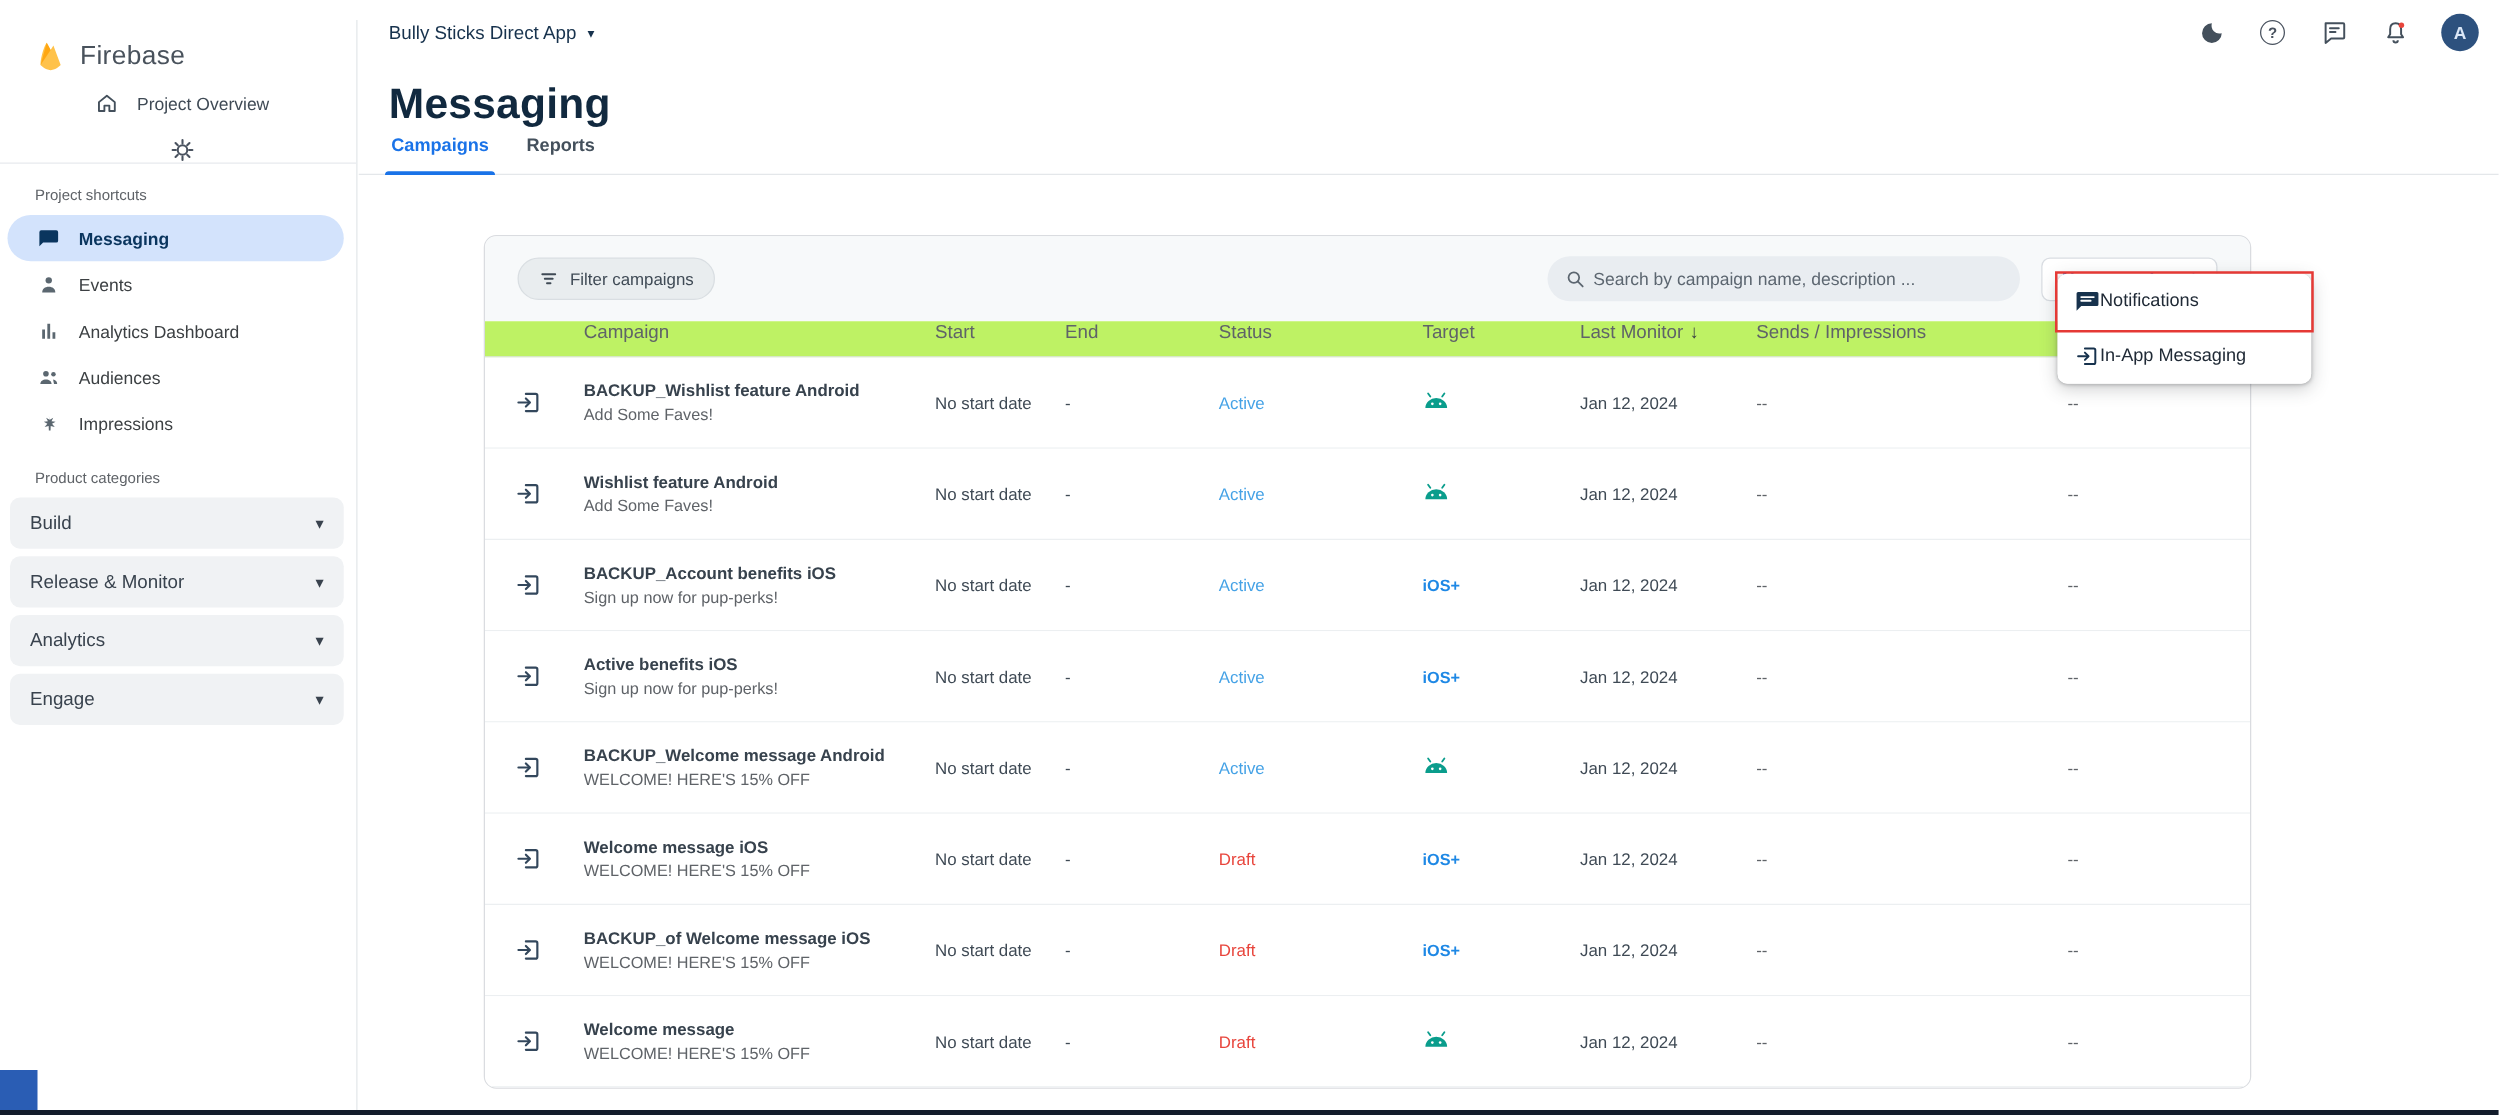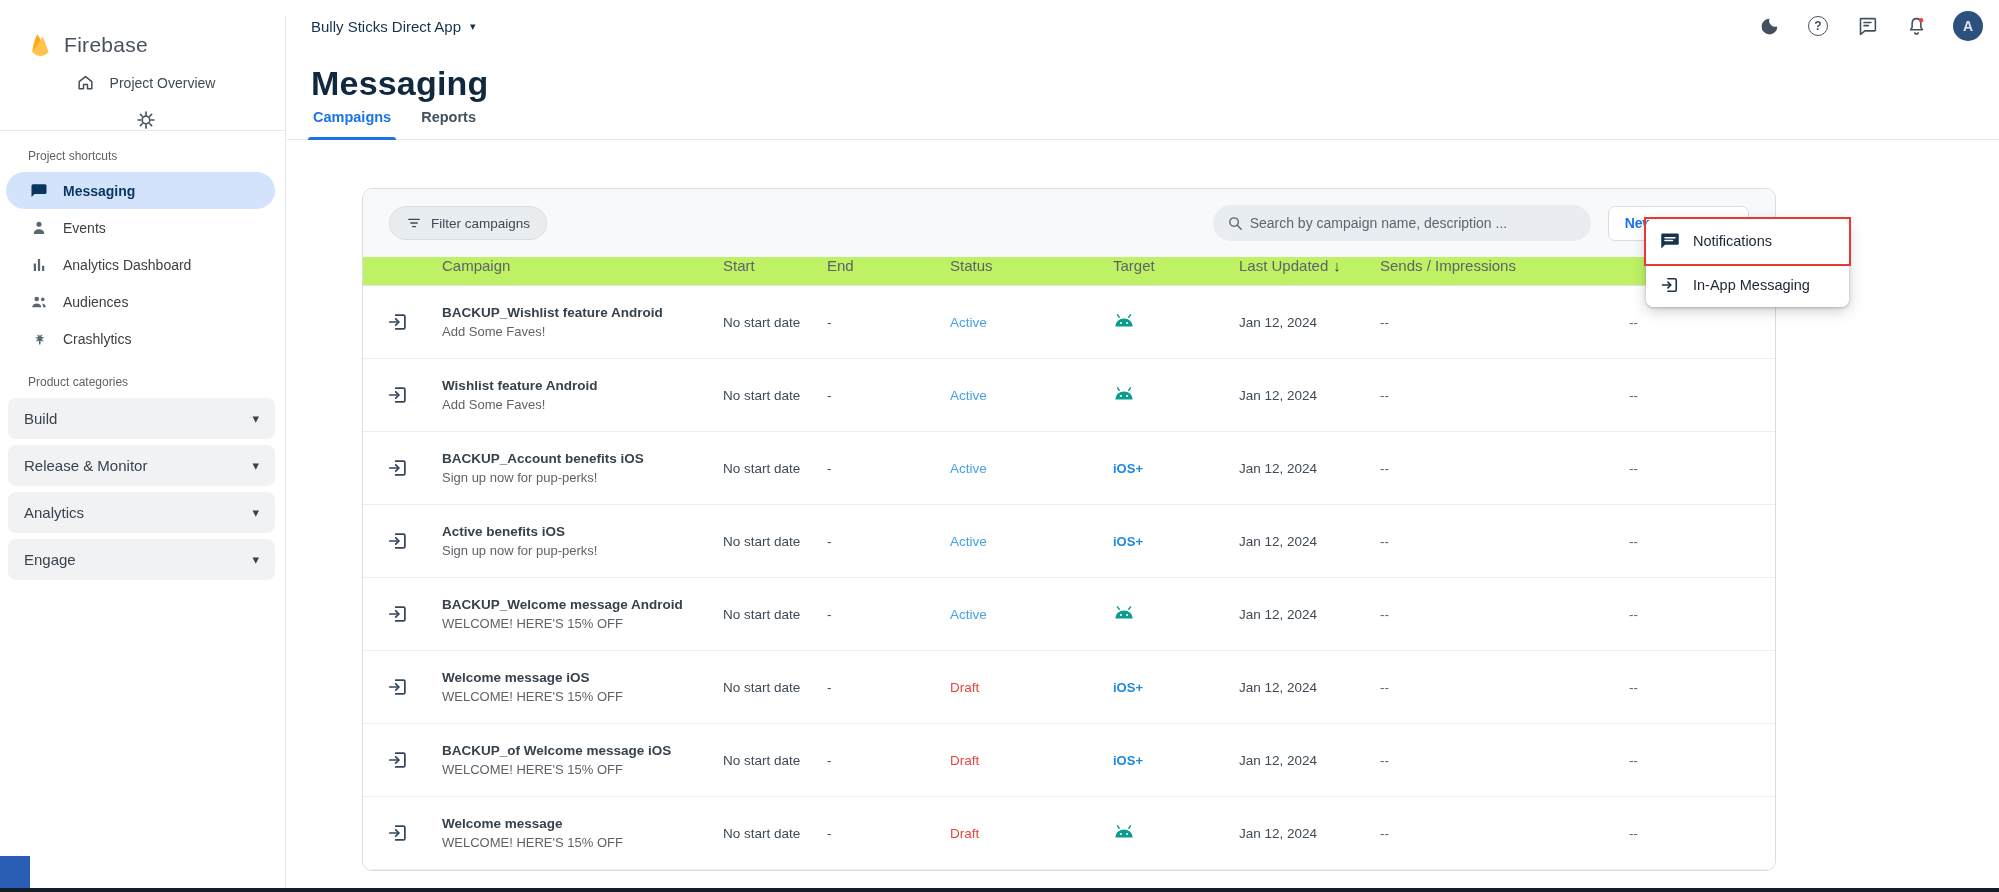--- a/index.html
+++ b/index.html
@@ -31,21 +31,21 @@
   .topbar-icons { display:flex; align-items:center; gap:25px; }
   .tb-icon { width:24px; height:24px; display:flex; align-items:center; justify-content:center; cursor:pointer; position:relative; }
   .help-circle { width:20px; height:20px; border:1.8px solid #49525f; border-radius:50%; display:flex; align-items:center; justify-content:center; font-size:12px; font-weight:700; color:#49525f; }
   .avatar { width:30px; height:30px; border-radius:50%; background:#2d517e; color:#dbe7f7; display:flex; align-items:center; justify-content:center; font-size:14px; font-weight:700; cursor:pointer; }
   .page-title { font-size:34px; font-weight:700; color:#11293f; margin:12px 0 0 24px; letter-spacing:.2px; }
   .tabs { display:flex; gap:30px; padding-left:26px; height:37px; border-bottom:1px solid #e4e7ea; }
   .tab { font-size:14.5px; font-weight:700; color:#44505c; position:relative; padding-top:6px; cursor:pointer; }
   .tab.active { color:#1a73e8; }
   .tab.active::after { content:""; position:absolute; left:-5px; right:-5px; bottom:-1px; height:3px; background:#1a73e8; border-radius:3px 3px 0 0; }
   
-  .card { margin:48px 0 0 75px; width:1414px; border:1px solid #dadce0; border-radius:10px; overflow:hidden; background:#fff; }
+  .card { margin:48px 0 0 100px; width:1414px; border:1px solid #dadce0; border-radius:10px; overflow:hidden; background:#fff; }
   .toolbar { height:68px; background:#f7f9fa; display:flex; align-items:center; padding:0 26px; }
   .filter-chip { height:34px; display:flex; align-items:center; gap:9px; background:#e9edef; border:1px solid #d9dee2; border-radius:17px; padding:0 16px; font-size:13.5px; font-weight:500; color:#3f4a55; cursor:pointer; }
   .search-pill { margin-left:auto; width:378px; height:36px; background:#e9edf1; border-radius:18px; display:flex; align-items:center; gap:6px; padding:0 14px; }
   .search-pill input { flex:1; border:none; background:transparent; outline:none; font-size:14px; color:#3f4a55; font-family:inherit; }
   .search-pill input::placeholder { color:#5c6670; opacity:1; }
   .new-btn { margin-left:17px; height:35px; padding:0 16px; background:#fff; border:1px solid #d9dde2; border-radius:7px; font-size:14px; font-weight:700; color:#1a73e8; cursor:pointer; white-space:nowrap; font-family:inherit; }
   .thead { height:29px; background:#bef264; border-bottom:1px solid #e0e4e7; display:flex; align-items:flex-start; font-size:15px; color:#5f6368; }
   .sort-arrow { font-weight:700; color:#3c4043; margin-left:5px; }
   
   .c-icon { width:70px; flex:none; display:flex; justify-content:center; align-items:center; }
@@ -61,21 +61,21 @@
   .trow .c-icon svg { width:22px; height:22px; color:#33475c; }
   .r-title { font-size:13.5px; font-weight:700; color:#37424d; margin-bottom:4px; }
   .r-sub { font-size:13px; color:#5f6368; }
   .c-status.active { color:#45a2e6; }
   .c-status.draft { color:#e8453c; }
   .c-sends, .c-extra { color:#5f6368; }
   .ios { font-size:13px; font-weight:700; color:#1e88e5; }
   .android-svg { width:22px; height:15px; }
   
   .menu { position:absolute; left:1646px; top:219px; width:203px; background:#fff; border-radius:8px; box-shadow:0 1px 3px rgba(60,64,67,.3), 0 4px 14px rgba(60,64,67,.25); z-index:10; overflow:hidden; }
-  .menu-item { height:44px; display:flex; align-items:center; gap:13px; padding-left:14px; font-size:14.5px; font-weight:500; color:#202a36; cursor:pointer; background:#fff; }
+  .menu-item { height:44px; display:flex; align-items:center; padding-left:14px; font-size:14.5px; font-weight:500; color:#202a36; cursor:pointer; background:#fff; }
   .menu-item svg { width:20px; height:20px; color:#17324d; flex:none; }
   .annotation-box { position:absolute; left:1644px; top:217px; width:207px; height:49px; border:2.5px solid #e53935; z-index:11; pointer-events:none; }
 </style>
 </head>
 <body>
 
 <svg width="0" height="0" style="position:absolute" aria-hidden="true">
   <symbol id="android-sym" viewBox="0 0 24 16">
     <path d="M2.5 14.5 a9.5 8.8 0 0 1 19 0 Z" fill="#0a9d8c"></path>
     <path d="M6.8 4.4 4.9 1.8 M17.2 4.4 19.1 1.8" stroke="#0a9d8c" stroke-width="1.6" stroke-linecap="round" fill="none"></path>
@@ -143,21 +143,21 @@
           <path d="M3 19c0-3.3 2.7-5 6-5s6 1.7 6 5Z" fill="currentColor"></path>
           <circle cx="17" cy="8.5" r="2.4" fill="currentColor"></circle>
           <path d="M16.6 14.1c2.7.4 4.4 2 4.4 4.9h-3.4" fill="currentColor"></path>
         </svg>
       <span>Audiences</span>
     </div>
     <div class="sitem">
       <svg viewBox="0 0 24 24">
           <path d="M12 3.5l1.1 4.2 3.7-2.2-1.9 3.7 4.4.7-3.8 2.2 2.9 3.3-4.3-1-.2 4.9h-1.8l-.2-4.9-4.3 1 2.9-3.3-3.8-2.2 4.4-.7-1.9-3.7 3.7 2.2Z" fill="currentColor"></path>
         </svg>
-      <span>Crashlytics</span>
+      <span>Impressions</span>
     </div>
   </nav>
 
   <div class="section-label">Product categories</div>
 
   <div class="cat-pill">
     <span>Build</span>
     <span class="cat-chevron">▾</span>
   </div>
   <div class="cat-pill">
@@ -238,21 +238,21 @@
       <button class="new-btn">New experiment</button>
     </div>
 
     <div class="thead">
       <div class="c-icon"></div>
       <div class="c-campaign">Campaign</div>
       <div class="c-start">Start</div>
       <div class="c-end">End</div>
       <div class="c-status">Status</div>
       <div class="c-target">Target</div>
-      <div class="c-updated"><span>Last Updated</span><span class="sort-arrow">↓</span></div>
+      <div class="c-updated"><span>Last Monitor</span><span class="sort-arrow">↓</span></div>
       <div class="c-sends">Sends / Impressions</div>
       <div class="c-extra"></div>
     </div>
 
     <div id="tbody">
   <div class="trow">
     <div class="c-icon">
       <svg>
               <use href="#inapp-sym"></use>
             </svg>

